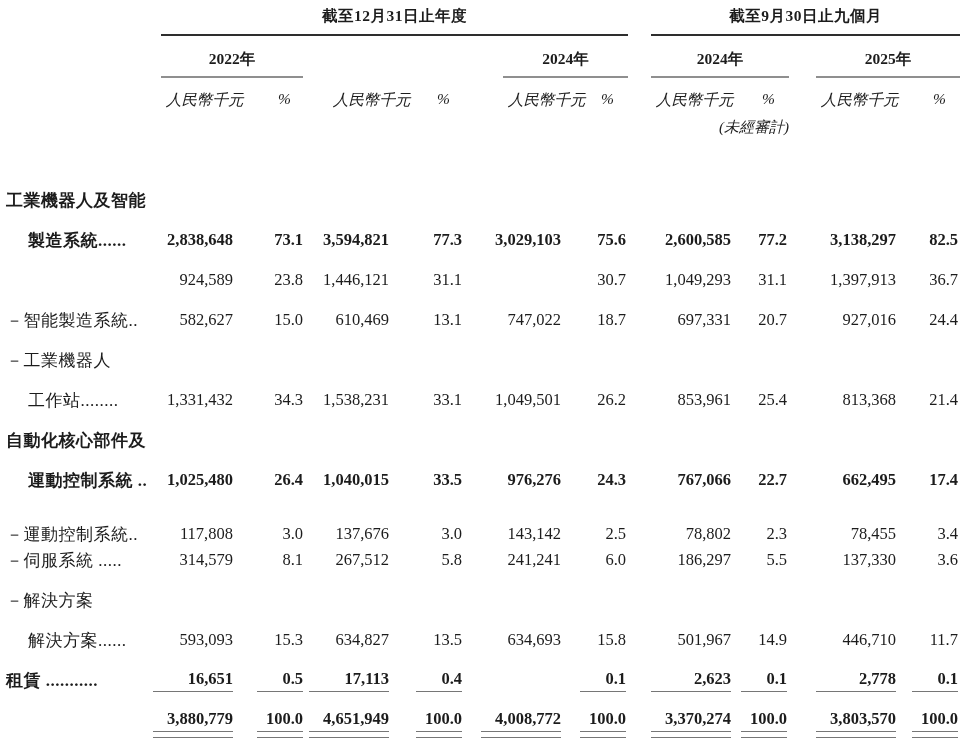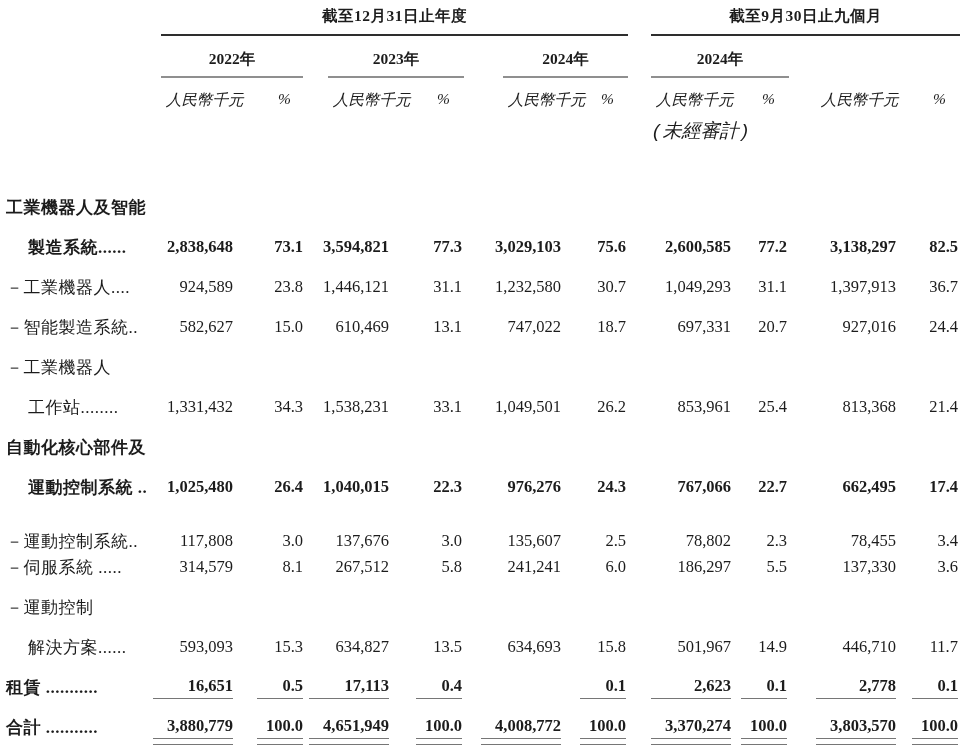--- a/index.html
+++ b/index.html
@@ -35,21 +35,21 @@
   .uc2{grid-column:4/6;padding-left:28px;}
   .uc3{grid-column:6/8;padding-left:44px;}
   .uc4{grid-column:9;padding-left:5px;}
   .uc5{grid-column:12;padding-left:5px;}
   .pcth{grid-row:1;font-style:italic;font-size:15.5px;text-align:right;padding-right:14px;padding-top:12px;}
   .pc1{grid-column:3;}.pc2{grid-column:5;}.pc3{grid-column:7;}.pc4{grid-column:10;}.pc5{grid-column:13;}
   
   .uc1,.uc2,.uc3{grid-column-end:span 1;}
   .uc1{grid-column-start:2;}.uc2{grid-column-start:4;}.uc3{grid-column-start:6;}
 
-  .note{grid-column:9/11;grid-row:1;text-align:left;font-style:italic;font-size:19px;padding-top:7px;font-family:Liberation Mono, monospace;}
+  .note{grid-column:9/11;grid-row:1;text-align:right;font-style:italic;font-size:15px;padding-top:7px;}
 
   .spacer{height:42px;}
 
   
   .row{height:40px;}
   .row > *{align-self:end;padding-bottom:7px;}
   .lbl{font-size:17px;white-space:nowrap;padding-left:3px;letter-spacing:.5px;grid-column:1;}
   .lbl.ind{padding-left:25px;}
   .cell{text-align:right;white-space:nowrap;}
   .cell.val{padding-right:4px;}
@@ -67,23 +67,23 @@
 
 <div class="doc">
 
   <div class="grid">
     <div class="grp g1">截至12月31日止年度</div>
     <div class="grp g2">截至9月30日止九個月</div>
   </div>
 
   <div class="grid">
     <div class="yr y1">2022年</div>
-    <div class="yr y2">2023年</div>
     <div class="yr y3">2024年</div>
     <div class="yr y4">2024年</div>
+    <div class="yr y5">2025年</div>
   </div>
 
   <div class="grid">
     <div class="unit uc1">人民幣千元</div>
     <div class="pcth pc1">%</div>
     <div class="unit uc2">人民幣千元</div>
     <div class="pcth pc2">%</div>
     <div class="unit uc3">人民幣千元</div>
     <div class="pcth pc3">%</div>
     <div class="unit uc4">人民幣千元</div>
@@ -109,26 +109,24 @@
         <div class="cell val" style="grid-column: 4;"><span class="num">3,594,821</span></div>
         <div class="cell pct" style="grid-column: 5;"><span class="num">77.3</span></div>
         <div class="cell val" style="grid-column: 6;"><span class="num">3,029,103</span></div>
         <div class="cell pct" style="grid-column: 7;"><span class="num">75.6</span></div>
         <div class="cell val" style="grid-column: 9;"><span class="num">2,600,585</span></div>
         <div class="cell pct" style="grid-column: 10;"><span class="num">77.2</span></div>
         <div class="cell val" style="grid-column: 12; text-decoration: underline;"><span class="num">3,138,297</span></div>
         <div class="cell pct" style="grid-column: 13;"><span class="num">82.5</span></div>
       </div>
       <div class="grid row">
-      <div class="lbl">－工業機器人....</div>
     <div class="cell val" style="grid-column: 2;"><span class="num">924,589</span></div>
         <div class="cell pct" style="grid-column: 3;"><span class="num">23.8</span></div>
         <div class="cell val" style="grid-column: 4;"><span class="num">1,446,121</span></div>
         <div class="cell pct" style="grid-column: 5;"><span class="num">31.1</span></div>
-        <div class="cell val" style="grid-column: 6;"><span class="num">1,232,580</span></div>
         <div class="cell pct" style="grid-column: 7;"><span class="num">30.7</span></div>
         <div class="cell val" style="grid-column: 9;"><span class="num">1,049,293</span></div>
         <div class="cell pct" style="grid-column: 10;"><span class="num">31.1</span></div>
         <div class="cell val" style="grid-column: 12;"><span class="num">1,397,913</span></div>
         <div class="cell pct" style="grid-column: 13;"><span class="num">36.7</span></div>
       </div>
       <div class="grid row">
       <div class="lbl">－智能製造系統..</div>
     <div class="cell val" style="grid-column: 2;"><span class="num">582,627</span></div>
         <div class="cell pct" style="grid-column: 3;"><span class="num">15.0</span></div>
@@ -158,56 +156,56 @@
         <div class="cell pct" style="grid-column: 13;"><span class="num">21.4</span></div>
       </div>
       <div class="grid row bold">
       <div class="lbl">自動化核心部件及</div>
     </div>
       <div class="grid row bold">
       <div class="lbl ind">運動控制系統 ..</div>
     <div class="cell val" style="grid-column: 2;"><span class="num">1,025,480</span></div>
         <div class="cell pct" style="grid-column: 3;"><span class="num">26.4</span></div>
         <div class="cell val" style="grid-column: 4;"><span class="num">1,040,015</span></div>
-        <div class="cell pct" style="grid-column: 5;"><span class="num">22.3</span></div>
+        <div class="cell pct" style="grid-column: 5;"><span class="num">33.5</span></div>
         <div class="cell val" style="grid-column: 6;"><span class="num">976,276</span></div>
         <div class="cell pct" style="grid-column: 7;"><span class="num">24.3</span></div>
         <div class="cell val" style="grid-column: 9;"><span class="num">767,066</span></div>
         <div class="cell pct" style="grid-column: 10;"><span class="num">22.7</span></div>
         <div class="cell val" style="grid-column: 12;"><span class="num">662,495</span></div>
         <div class="cell pct" style="grid-column: 13;"><span class="num">17.4</span></div>
       </div>
       <div class="grid row">
       <div class="lbl">－運動控制系統..</div>
     <div class="cell val" style="grid-column: 2; font-family: Liberation Serif, serif;"><span class="num">117,808</span></div>
         <div class="cell pct" style="grid-column: 3;"><span class="num">3.0</span></div>
         <div class="cell val" style="grid-column: 4;"><span class="num">137,676</span></div>
         <div class="cell pct" style="grid-column: 5;"><span class="num">3.0</span></div>
-        <div class="cell val" style="grid-column: 6;"><span class="num">135,607</span></div>
+        <div class="cell val" style="grid-column: 6;"><span class="num">143,142</span></div>
         <div class="cell pct" style="grid-column: 7;"><span class="num">2.5</span></div>
         <div class="cell val" style="grid-column: 9;"><span class="num">78,802</span></div>
         <div class="cell pct" style="grid-column: 10;"><span class="num">2.3</span></div>
         <div class="cell val" style="grid-column: 12; margin-top: 25px;"><span class="num">78,455</span></div>
         <div class="cell pct" style="grid-column: 13;"><span class="num">3.4</span></div>
       </div>
       <div class="grid row">
       <div class="lbl">－伺服系統 .....</div>
     <div class="cell val" style="grid-column: 2;"><span class="num">314,579</span></div>
         <div class="cell pct" style="grid-column: 3;"><span class="num">8.1</span></div>
         <div class="cell val" style="grid-column: 4;"><span class="num">267,512</span></div>
         <div class="cell pct" style="grid-column: 5;"><span class="num">5.8</span></div>
         <div class="cell val" style="grid-column: 6;"><span class="num">241,241</span></div>
         <div class="cell pct" style="grid-column: 7;"><span class="num">6.0</span></div>
         <div class="cell val" style="grid-column: 9;"><span class="num">186,297</span></div>
         <div class="cell pct" style="grid-column: 10;"><span class="num">5.5</span></div>
         <div class="cell val" style="grid-column: 12;"><span class="num">137,330</span></div>
         <div class="cell pct" style="grid-column: 13;"><span class="num">3.6</span></div>
       </div>
       <div class="grid row">
-      <div class="lbl">－運動控制</div>
+      <div class="lbl">－解決方案</div>
     </div>
       <div class="grid row">
       <div class="lbl ind">解決方案......</div>
     <div class="cell val" style="grid-column: 2;"><span class="num">593,093</span></div>
         <div class="cell pct" style="grid-column: 3;"><span class="num">15.3</span></div>
         <div class="cell val" style="grid-column: 4;"><span class="num">634,827</span></div>
         <div class="cell pct" style="grid-column: 5;"><span class="num">13.5</span></div>
         <div class="cell val" style="grid-column: 6;"><span class="num">634,693</span></div>
         <div class="cell pct" style="grid-column: 7;"><span class="num">15.8</span></div>
         <div class="cell val" style="grid-column: 9;"><span class="num">501,967</span></div>
@@ -221,21 +219,20 @@
         <div class="cell pct" style="grid-column: 3;"><span class="num ul1">0.5</span></div>
         <div class="cell val" style="grid-column: 4;"><span class="num ul1">17,113</span></div>
         <div class="cell pct" style="grid-column: 5;"><span class="num ul1">0.4</span></div>
         <div class="cell pct" style="grid-column: 7;"><span class="num ul1">0.1</span></div>
         <div class="cell val" style="grid-column: 9;"><span class="num ul1">2,623</span></div>
         <div class="cell pct" style="grid-column: 10;"><span class="num ul1">0.1</span></div>
         <div class="cell val" style="grid-column: 12;"><span class="num ul1">2,778</span></div>
         <div class="cell pct" style="grid-column: 13;"><span class="num ul1">0.1</span></div>
       </div>
       <div class="grid row bold">
-      <div class="lbl">合計 ...........</div>
     <div class="cell val" style="grid-column: 2;"><span class="num ul2">3,880,779</span></div>
         <div class="cell pct" style="grid-column: 3;"><span class="num ul2">100.0</span></div>
         <div class="cell val" style="grid-column: 4;"><span class="num ul2">4,651,949</span></div>
         <div class="cell pct" style="grid-column: 5;"><span class="num ul2">100.0</span></div>
         <div class="cell val" style="grid-column: 6;"><span class="num ul2">4,008,772</span></div>
         <div class="cell pct" style="grid-column: 7;"><span class="num ul2">100.0</span></div>
         <div class="cell val" style="grid-column: 9;"><span class="num ul2">3,370,274</span></div>
         <div class="cell pct" style="grid-column: 10;"><span class="num ul2">100.0</span></div>
         <div class="cell val" style="grid-column: 12;"><span class="num ul2">3,803,570</span></div>
         <div class="cell pct" style="grid-column: 13;"><span class="num ul2">100.0</span></div>

